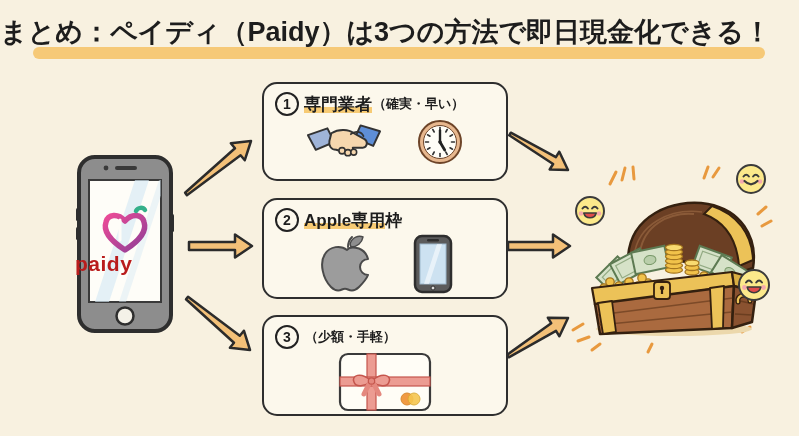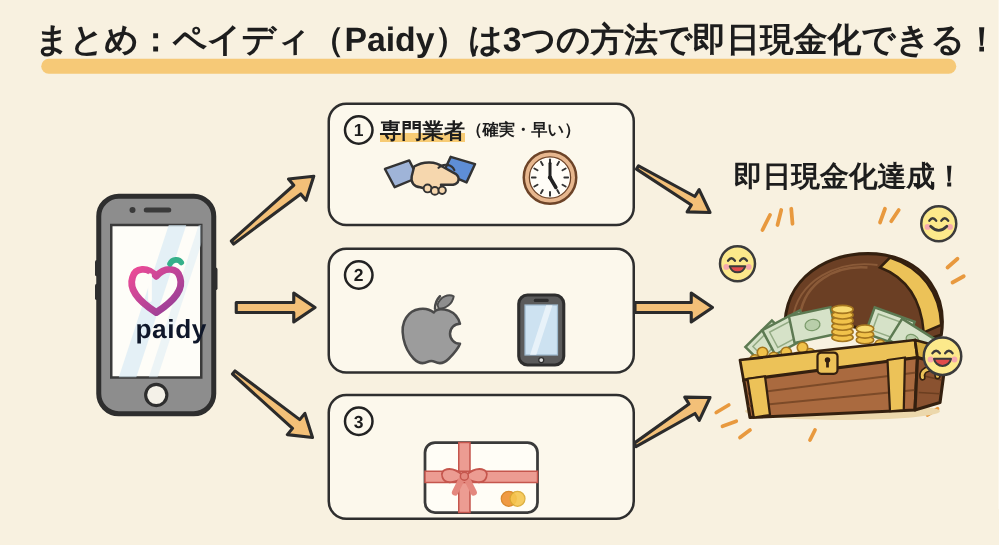--- a/index.html
+++ b/index.html
@@ -4,27 +4,27 @@
 <style>
   html,body{margin:0;padding:0;}
   .canvas{
     position:relative; width:799px; height:436px; overflow:hidden;
     background:#f8f1e0;
     font-family:"Liberation Sans","DejaVu Sans",sans-serif;
     color:#1d1d1d;
   }
   .fx{position:absolute;left:0;top:0;width:799px;height:436px;pointer-events:none;z-index:1;}
   
-  .title-wrap{position:absolute;left:0;top:14px;width:100%;text-align:right;z-index:4;}
+  .title-wrap{position:absolute;left:0;top:14px;width:100%;text-align:left;z-index:4;}
   .title-hl{position:absolute;left:33px;top:33px;width:732px;height:12px;background:rgba(245,191,92,.8);border-radius:6px;z-index:-1;}
   .title{margin:0;font-size:27px;font-weight:700;letter-spacing:0;white-space:nowrap;}
   
   .phone{position:absolute;left:75px;top:154px;width:100px;height:180px;z-index:2;}
-  .paidy-word{position:absolute;left:12px;top:98px;width:100%;text-align:center;
-    font-size:21px;font-weight:700;color:#0f172a;letter-spacing:.5px;}
+  .paidy-word{position:absolute;left:0;top:98px;width:100%;text-align:left;
+    font-size:21px;font-weight:700;color:#b91c1c;letter-spacing:.5px;}
   
   .mbox{position:absolute;left:262px;width:246px;background:#fcf8ec;border:2.5px solid #2e2e2e;
     border-radius:15px;box-sizing:border-box;z-index:2;}
   .box1{top:82px;height:99px;}
   .box2{top:198px;height:101px;}
   .box3{top:315px;height:101px;}
   .mhead{display:flex;align-items:center;white-space:nowrap;padding:8px 6px 0 11px;font-weight:700;}
   .num{display:inline-flex;flex:none;width:20px;height:20px;border:2px solid #222;border-radius:50%;
     align-items:center;justify-content:center;font-size:14px;font-weight:700;margin-right:5px;}
   .lbl{font-size:17px;}
@@ -142,60 +142,61 @@
         <line x1="24" y1="24" x2="24" y2="12.5" stroke="#222" stroke-width="2.4" stroke-linecap="round"></line>
         <line x1="24" y1="24" x2="28.7" y2="32" stroke="#222" stroke-width="2.8" stroke-linecap="round"></line>
         <circle cx="24" cy="24" r="1.7" fill="#222"></circle>
       </svg>
     </div>
   </div>
 
   <div class="mbox box2">
     <div class="mhead">
       <span class="num">2</span>
+      <span class="lbl"><span class="hl">Apple専用</span><span>枠</span></span>
     </div>
     <div class="micons" style="gap:40px;">
       <svg width="56" height="60" viewBox="0 0 56 60">
         <path d="M33 10 C35 3 42 1 46 3 C45 9 40 13 34 13 Z" fill="#8e8e8e" stroke="#4a4a4a" stroke-width="1.5" stroke-linejoin="round"></path>
         <path d="M31 13 C31 9 32 6 35 3" stroke="#4a4a4a" stroke-width="2" fill="none" stroke-linecap="round"></path>
         <path d="M30 16 C24 11 13 12 8 20 C2 29 6 45 14 53 C18 57 22 57 25 55.5 C27 54.5 29 54.5 31 55.5 C34 57 38 57 42 53 C46 49 49.5 45 51 41 A 8 8 0 0 1 51 25 C50 21 47 16.5 42 14.5 C37 13 32 13 30 16 Z" fill="#9c9c9c" stroke="#4a4a4a" stroke-width="2" stroke-linejoin="round"></path>
       </svg>
       <svg width="40" height="60" viewBox="0 0 40 60">
         <rect x="2" y="2" width="36" height="56" rx="7" fill="#5b5b5b" stroke="#2e2e2e" stroke-width="2.5"></rect>
         <rect x="7" y="10" width="26" height="40" fill="#cde2f1" stroke="#9db8cc" stroke-width="1"></rect>
         <path d="M11 50 L24 10 L29 10 L16 50 Z" fill="#ffffff" opacity=".55"></path>
         <rect x="14" y="5" width="12" height="2.5" rx="1.2" fill="#2e2e2e"></rect>
         <circle cx="20" cy="54" r="2" fill="#ddd" stroke="#2e2e2e" stroke-width="1"></circle>
       </svg>
     </div>
   </div>
 
   <div class="mbox box3">
     <div class="mhead">
       <span class="num">3</span>
+      <span class="note lbl">（少額・手軽）</span>
     </div>
     <div class="micons">
       <svg width="96" height="62" viewBox="0 0 96 62">
         <rect x="3" y="3" width="90" height="56" rx="8" fill="#fffdf6" stroke="#3a3a3a" stroke-width="2.2"></rect>
         <rect x="30" y="3" width="9" height="56" fill="#ec9c92" stroke="#c5564d" stroke-width="1.2"></rect>
         <rect x="3" y="26" width="90" height="9" fill="#ec9c92" stroke="#c5564d" stroke-width="1.2"></rect>
         <g fill="#ec9c92" stroke="#c5564d" stroke-width="1.5" stroke-linejoin="round">
           <path d="M33 29 C24 21 14 24 17 31 C19 37 28 35 33 31 Z"></path>
           <path d="M36 29 C45 21 55 24 52 31 C50 37 41 35 36 31 Z"></path>
         </g>
         <path d="M32 33 L27 43" stroke="#e4887e" stroke-width="5" stroke-linecap="round"></path>
         <path d="M37 33 L42 43" stroke="#e4887e" stroke-width="5" stroke-linecap="round"></path>
         <circle cx="34.5" cy="30" r="3.2" fill="#e4887e" stroke="#c5564d" stroke-width="1.2"></circle>
         <circle cx="70" cy="48" r="6" fill="#f09a43" stroke="#d98a30" stroke-width="1"></circle>
         <circle cx="77" cy="48" r="6" fill="#f6c64f" opacity=".9" stroke="#d9a830" stroke-width="1"></circle>
       </svg>
     </div>
   </div>
 
-  <div class="result">即日現金化達成！</div>
 
   <svg class="chest" width="202" height="156" viewBox="0 0 200 156">
     <ellipse cx="100" cy="147" rx="78" ry="7" fill="#ecd8ac"></ellipse>
     <path d="M54 76 C56 34 98 16 134 22 C166 28 184 54 179 86 L150 96 C120 78 84 72 54 76 Z" fill="#6b3f24" stroke="#34200f" stroke-width="2.5" stroke-linejoin="round"></path>
     <path d="M138 24 C163 32 178 52 179 78 L165 84 C163 58 151 40 130 32 Z" fill="#ecc258" stroke="#34200f" stroke-width="2"></path>
     <path d="M66 70 C70 44 94 30 120 32" stroke="#8a5a38" stroke-width="2" fill="none"></path>
     <path d="M60 74 C64 42 96 26 128 30" stroke="#8a5a38" stroke-width="1.5" fill="none"></path>
     <g>
       <g transform="translate(40,92) rotate(-45)">
           <rect x="-15" y="-10" width="30" height="20" fill="#d6e2c8" stroke="#5d7a52" stroke-width="2"></rect>

